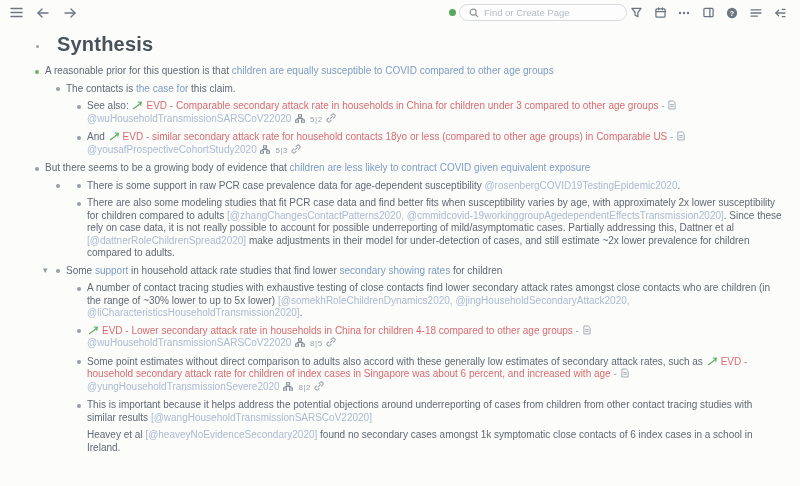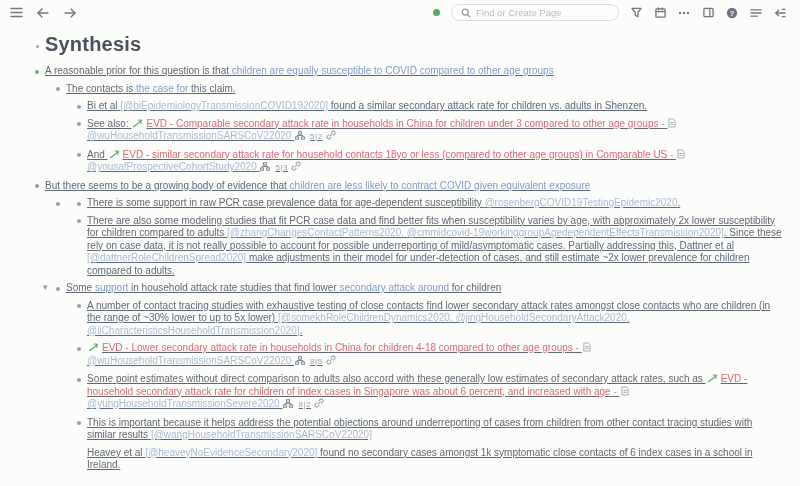--- a/index.html
+++ b/index.html
@@ -4,35 +4,35 @@
 <style>
   * { box-sizing: border-box; margin: 0; padding: 0; }
   html,body { width:800px; height:486px; overflow:hidden; background:#fcfcfb;
     font-family:"Liberation Sans", sans-serif; }
   
   .topbar { display:flex; align-items:center; height:25px; padding:0 12px 0 8px; }
   .tb-left { display:flex; align-items:center; gap:11px; }
   .tb-icon { display:inline-flex; align-items:center; justify-content:center;
     width:16px; height:16px; color:#6d7681; cursor:pointer; }
   .tb-icon svg { display:block; }
-  .tb-right { margin-left:auto; display:flex; align-items:center; gap:9px; }
+  .tb-right { margin-left:auto; display:flex; align-items:center; gap:1px; }
   .status-dot { width:7px; height:7px; border-radius:50%; margin-right:2px; }
   .search-pill { display:flex; align-items:center; gap:5px; width:168px; height:17px;
     border:1px solid #d8dce1; border-radius:9px; padding:0 8px; background:#fdfdfd; }
   .search-pill input { border:none; outline:none; background:transparent; flex:1;
     font-size:9.5px; color:#5f6973; font-family:"Liberation Sans", sans-serif; min-width:0; }
   .search-pill input::placeholder { color:#b6bdc5; }
   
   .page { padding:6px 14px 0 30px; }
-  .title-row { display:flex; align-items:center; gap:6px; margin:2px 0 9px 6px; }
+  .title-row { display:flex; align-items:center; gap:18px; margin:2px 0 9px 6px; }
   .title-caret { width:3px; height:3px; border-radius:50%; background:#9aa2ab; margin-top:3px; }
   .page-title { font-size:20px; font-weight:600; color:#49525b; letter-spacing:0.2px; }
   
   #outline { font-size:10px; line-height:12.5px; color:#5f6973; }
-  .row { position:relative; margin-bottom:5px; padding-right:4px;text-decoration:underline; }
+  .row { position:relative; margin-bottom:5px; padding-right:4px; }
   .row.lvl1 { padding-left:15px; }
   .row.lvl2 { padding-left:36px; }
   .row.lvl3 { padding-left:57px; }
   .bullet { position:absolute; top:4.5px; width:4px; height:4px; border-radius:50%;
     background:#969ea6; cursor:pointer; }
   .lvl1 > .bullet { left:5px; }
   .lvl2 > .bullet { left:26px; }
   .lvl3 > .bullet { left:47px; }
   .bullet.green { background:#6cb26c; }
   .caret { position:absolute; left:13px; top:-1px; color:#8f979f; font-size:9px; cursor:pointer; }
@@ -134,21 +134,20 @@
 </div>
 
 <div class="page">
   <div class="title-row">
     <span class="title-caret"></span>
     <h1 class="page-title">Synthesis</h1>
   </div>
   <div id="outline">
       <div class="row lvl1"><span class="bullet green"></span><span><span class="seg-p">A reasonable prior for this question is that </span><span class="seg-b">children are equally susceptible to COVID compared to other age groups</span></span></div>
       <div class="row lvl2"><span class="bullet"></span><span><span class="seg-p">The contacts is </span><span class="seg-b">the case for</span><span class="seg-p"> this claim.</span></span></div>
-      <div class="row lvl3"><span class="bullet"></span><span><span class="seg-p">Bi et al </span><span class="seg-c">[@biEpidemiologyTransmissionCOVID192020]</span><span class="seg-p"> found a similar secondary attack rate for children vs. adults in Shenzen.</span></span></div>
       <div class="row lvl3"><span class="bullet"></span><span><span class="seg-p">See also: </span><span class="in-icon"><svg width="11" height="10" viewBox="0 0 12 11" fill="none" stroke="#57a85c" stroke-width="1.3" stroke-linecap="round">
               <path d="M1.5 9.5 C4 8, 7 6, 10 2.5"></path>
               <path d="M10 2.5 L6.8 2.2 M10 2.5 L9.6 5.6"></path>
             </svg></span><span class="seg-r">EVD - Comparable secondary attack rate in households in China for children under 3 compared to other age groups</span><span class="seg-g"> - </span><span class="in-icon"><svg width="8" height="10" viewBox="0 0 9 11" fill="none" stroke="#9aa4ad" stroke-width="1">
               <path d="M1 1 H6 L8 3 V10 H1 Z"></path>
               <line x1="2.5" y1="5" x2="6.5" y2="5"></line>
               <line x1="2.5" y1="7" x2="6.5" y2="7"></line>
             </svg></span><span class="seg-c">@wuHouseholdTransmissionSARSCoV22020 </span><span class="in-icon"><svg width="10" height="9" viewBox="0 0 11 10" fill="none" stroke="#818a93" stroke-width="1.1">
               <rect x="3.8" y="0.8" width="3.4" height="2.6"></rect>
               <rect x="0.6" y="6.6" width="3.2" height="2.6"></rect>
@@ -173,21 +172,21 @@
               <path d="M5.5 3.4 V5 M5.5 5 H2.2 V6.6 M5.5 5 H8.8 V6.6"></path>
             </svg></span><span class="seg-n">5|3</span><span class="in-icon"><svg width="10" height="10" viewBox="0 0 11 11" fill="none" stroke="#9aa4ad" stroke-width="1.2" stroke-linecap="round">
               <path d="M4.5 6.5 L7 4"></path>
               <path d="M5.5 2.8 L6.8 1.5 a2 2 0 0 1 2.8 2.8 L8.3 5.6"></path>
               <path d="M5.6 8.2 L4.3 9.5 a2 2 0 0 1 -2.8 -2.8 L2.8 5.4"></path>
             </svg></span></span></div>
       <div class="row lvl1"><span class="bullet"></span><span><span class="seg-p">But there seems to be a growing body of evidence that </span><span class="seg-b">children are less likely to contract COVID given equivalent exposure</span></span></div>
       <div class="row lvl2"><span class="bullet"></span></div>
       <div class="row lvl3"><span class="bullet"></span><span><span class="seg-p">There is some support in raw PCR case prevalence data for age-dependent susceptibility </span><span class="seg-c">@rosenbergCOVID19TestingEpidemic2020</span><span class="seg-p">.</span></span></div>
       <div class="row lvl3"><span class="bullet"></span><span><span class="seg-p">There are also some modeling studies that fit PCR case data and find better fits when susceptibility varies by age, with approximately 2x lower susceptibility for children compared to adults </span><span class="seg-c">[@zhangChangesContactPatterns2020, @cmmidcovid-19workinggroupAgedependentEffectsTransmission2020]</span><span class="seg-p">. Since these rely on case data, it is not really possible to account for possible underreporting of mild/asymptomatic cases. Partially addressing this, Dattner et al </span><span class="seg-c">[@dattnerRoleChildrenSpread2020]</span><span class="seg-p"> make adjustments in their model for under-detection of cases, and still estimate ~2x lower prevalence for children compared to adults.</span></span></div>
-      <div class="row lvl2"><span class="caret">▾</span><span class="bullet"></span><span><span class="seg-p">Some </span><span class="seg-b">support</span><span class="seg-p"> in household attack rate studies that find lower </span><span class="seg-b">secondary attack around</span><span class="seg-p"> for children</span></span></div>
+      <div class="row lvl2"><span class="caret">▾</span><span class="bullet"></span><span><span class="seg-p">Some </span><span class="seg-b">support</span><span class="seg-p"> in household attack rate studies that find lower </span><span class="seg-b">secondary showing rates</span><span class="seg-p"> for children</span></span></div>
       <div class="row lvl3"><span class="bullet"></span><span><span class="seg-p">A number of contact tracing studies with exhaustive testing of close contacts find lower secondary attack rates amongst close contacts who are children (in the range of ~30% lower to up to 5x lower) </span><span class="seg-c">[@somekhRoleChildrenDynamics2020, @jingHouseholdSecondaryAttack2020, @liCharacteristicsHouseholdTransmission2020]</span><span class="seg-p">.</span></span></div>
       <div class="row lvl3"><span class="bullet"></span><span><span class="in-icon"><svg width="11" height="10" viewBox="0 0 12 11" fill="none" stroke="#57a85c" stroke-width="1.3" stroke-linecap="round">
               <path d="M1.5 9.5 C4 8, 7 6, 10 2.5"></path>
               <path d="M10 2.5 L6.8 2.2 M10 2.5 L9.6 5.6"></path>
             </svg></span><span class="seg-r">EVD - Lower secondary attack rate in households in China for children 4-18 compared to other age groups</span><span class="seg-g"> - </span><span class="in-icon"><svg width="8" height="10" viewBox="0 0 9 11" fill="none" stroke="#9aa4ad" stroke-width="1">
               <path d="M1 1 H6 L8 3 V10 H1 Z"></path>
               <line x1="2.5" y1="5" x2="6.5" y2="5"></line>
               <line x1="2.5" y1="7" x2="6.5" y2="7"></line>
             </svg></span><span class="seg-c">@wuHouseholdTransmissionSARSCoV22020 </span><span class="in-icon"><svg width="10" height="9" viewBox="0 0 11 10" fill="none" stroke="#818a93" stroke-width="1.1">
               <rect x="3.8" y="0.8" width="3.4" height="2.6"></rect>

